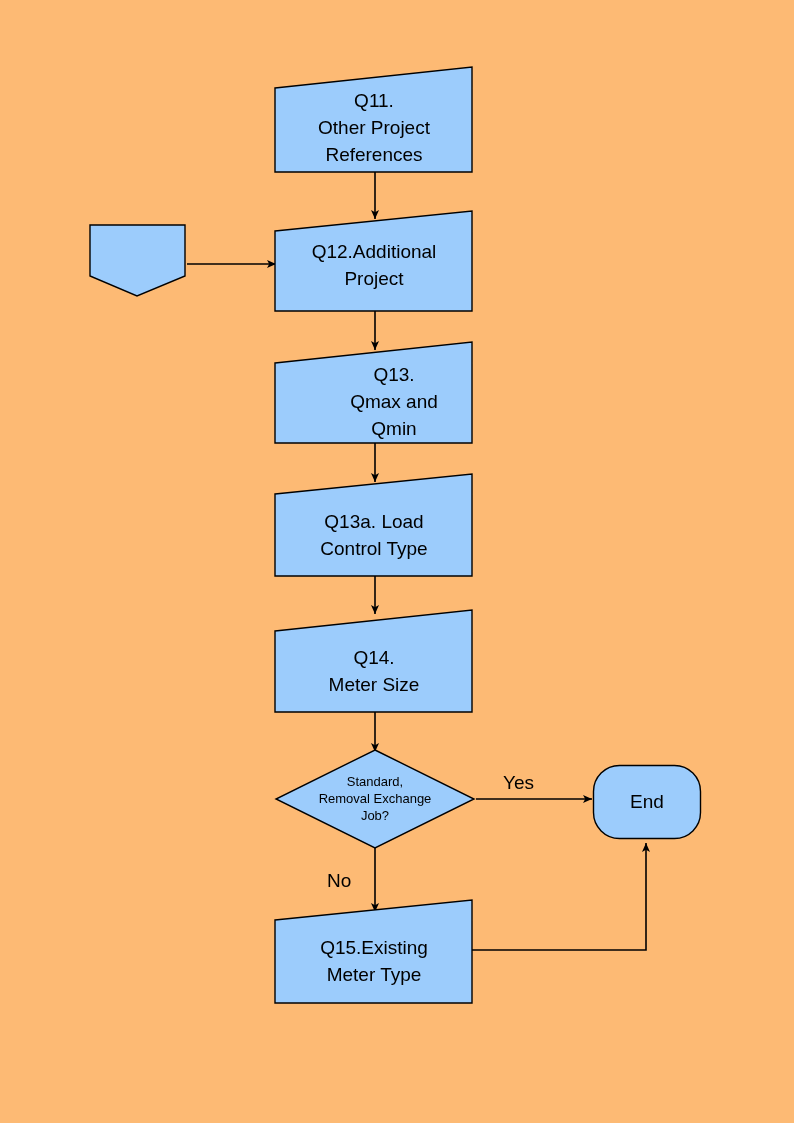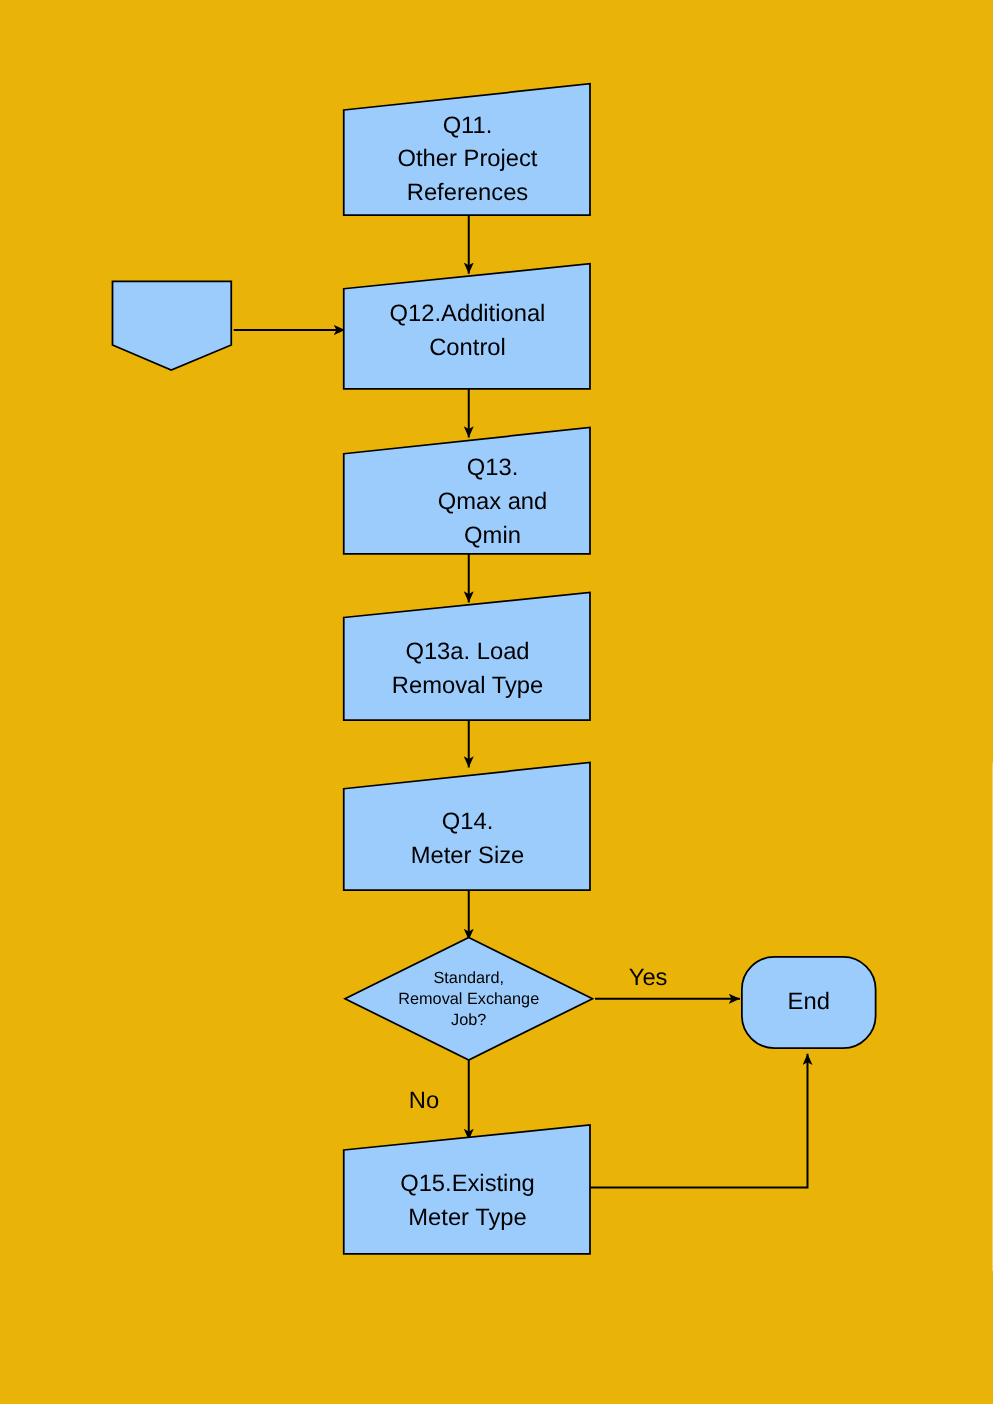--- a/index.html
+++ b/index.html
@@ -11,21 +11,21 @@
     width: 794px;
     height: 1123px;
     font-family: "Liberation Sans", sans-serif;
     color: #000000;
     overflow: hidden;
   }
   #canvas {
     position: relative;
     width: 794px;
     height: 1123px;
-    background: #eab308;
+    background: #fdba74;
   }
   #edges {
     position: absolute;
     left: 0;
     top: 0;
     width: 794px;
     height: 1123px;
   }
   .node {
     position: absolute;
@@ -108,38 +108,38 @@
     <svg width="98" height="74" viewBox="0 0 98 74">
       <polygon points="1,1 96,1 96,52 48,72 1,52" fill="#9CCCFC" stroke="#000000" stroke-width="1.4"></polygon>
     </svg>
   </div>
 
   <div class="node" style="left:274px; top:208px; width:200px; height:106px;">
     <svg width="200" height="106" viewBox="0 0 200 106">
       <polygon points="1,23 198,3 198,103 1,103" fill="#9CCCFC" stroke="#000000" stroke-width="1.4"></polygon>
     </svg>
     <div class="label" style="top:30px;">Q12.Additional
-Control</div>
+Project</div>
   </div>
 
   <div class="node" style="left:274px; top:338px; width:200px; height:108px;">
     <svg width="200" height="108" viewBox="0 0 200 108">
       <polygon points="1,25 198,4 198,105 1,105" fill="#9CCCFC" stroke="#000000" stroke-width="1.4"></polygon>
     </svg>
     <div class="label" style="top:23px;padding-left:20px;">Q13.
 Qmax and
 Qmin</div>
   </div>
 
   <div class="node" style="left:274px; top:470px; width:200px; height:109px;">
     <svg width="200" height="109" viewBox="0 0 200 109">
       <polygon points="1,24 198,4 198,106 1,106" fill="#9CCCFC" stroke="#000000" stroke-width="1.4"></polygon>
     </svg>
     <div class="label" style="top:38px;">Q13a. Load
-Removal Type</div>
+Control Type</div>
   </div>
 
   <div class="node" style="left:274px; top:606px; width:200px; height:109px;text-decoration:underline;">
     <svg width="200" height="109" viewBox="0 0 200 109">
       <polygon points="1,25 198,4 198,106 1,106" fill="#9CCCFC" stroke="#000000" stroke-width="1.4"></polygon>
     </svg>
     <div class="label" style="top:38px;">Q14.
 Meter Size</div>
   </div>
 

